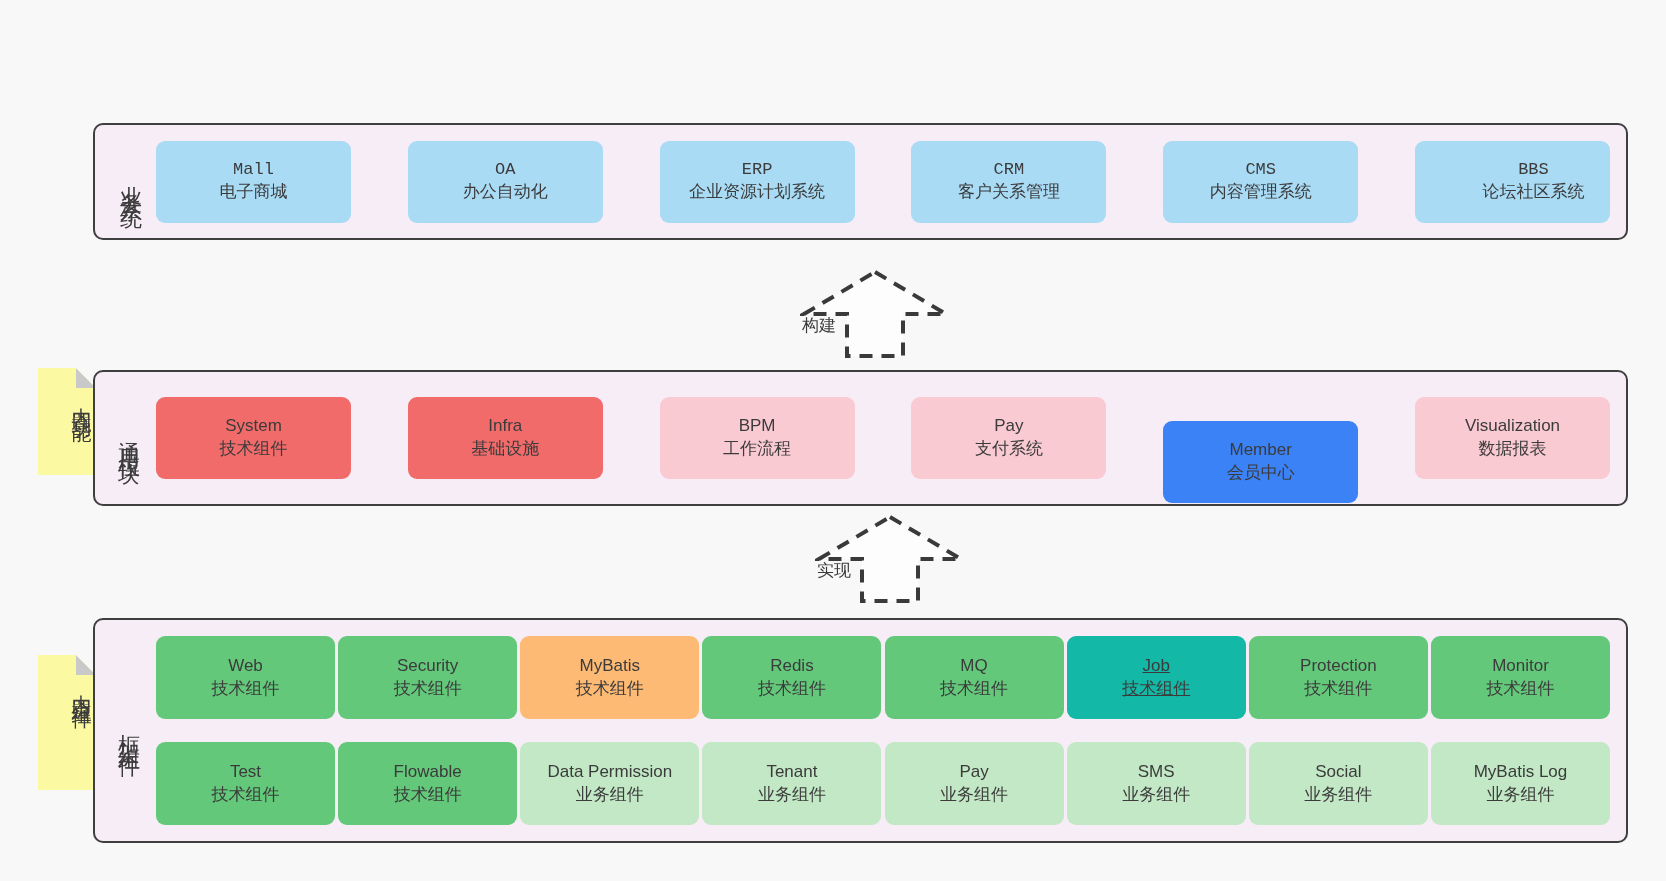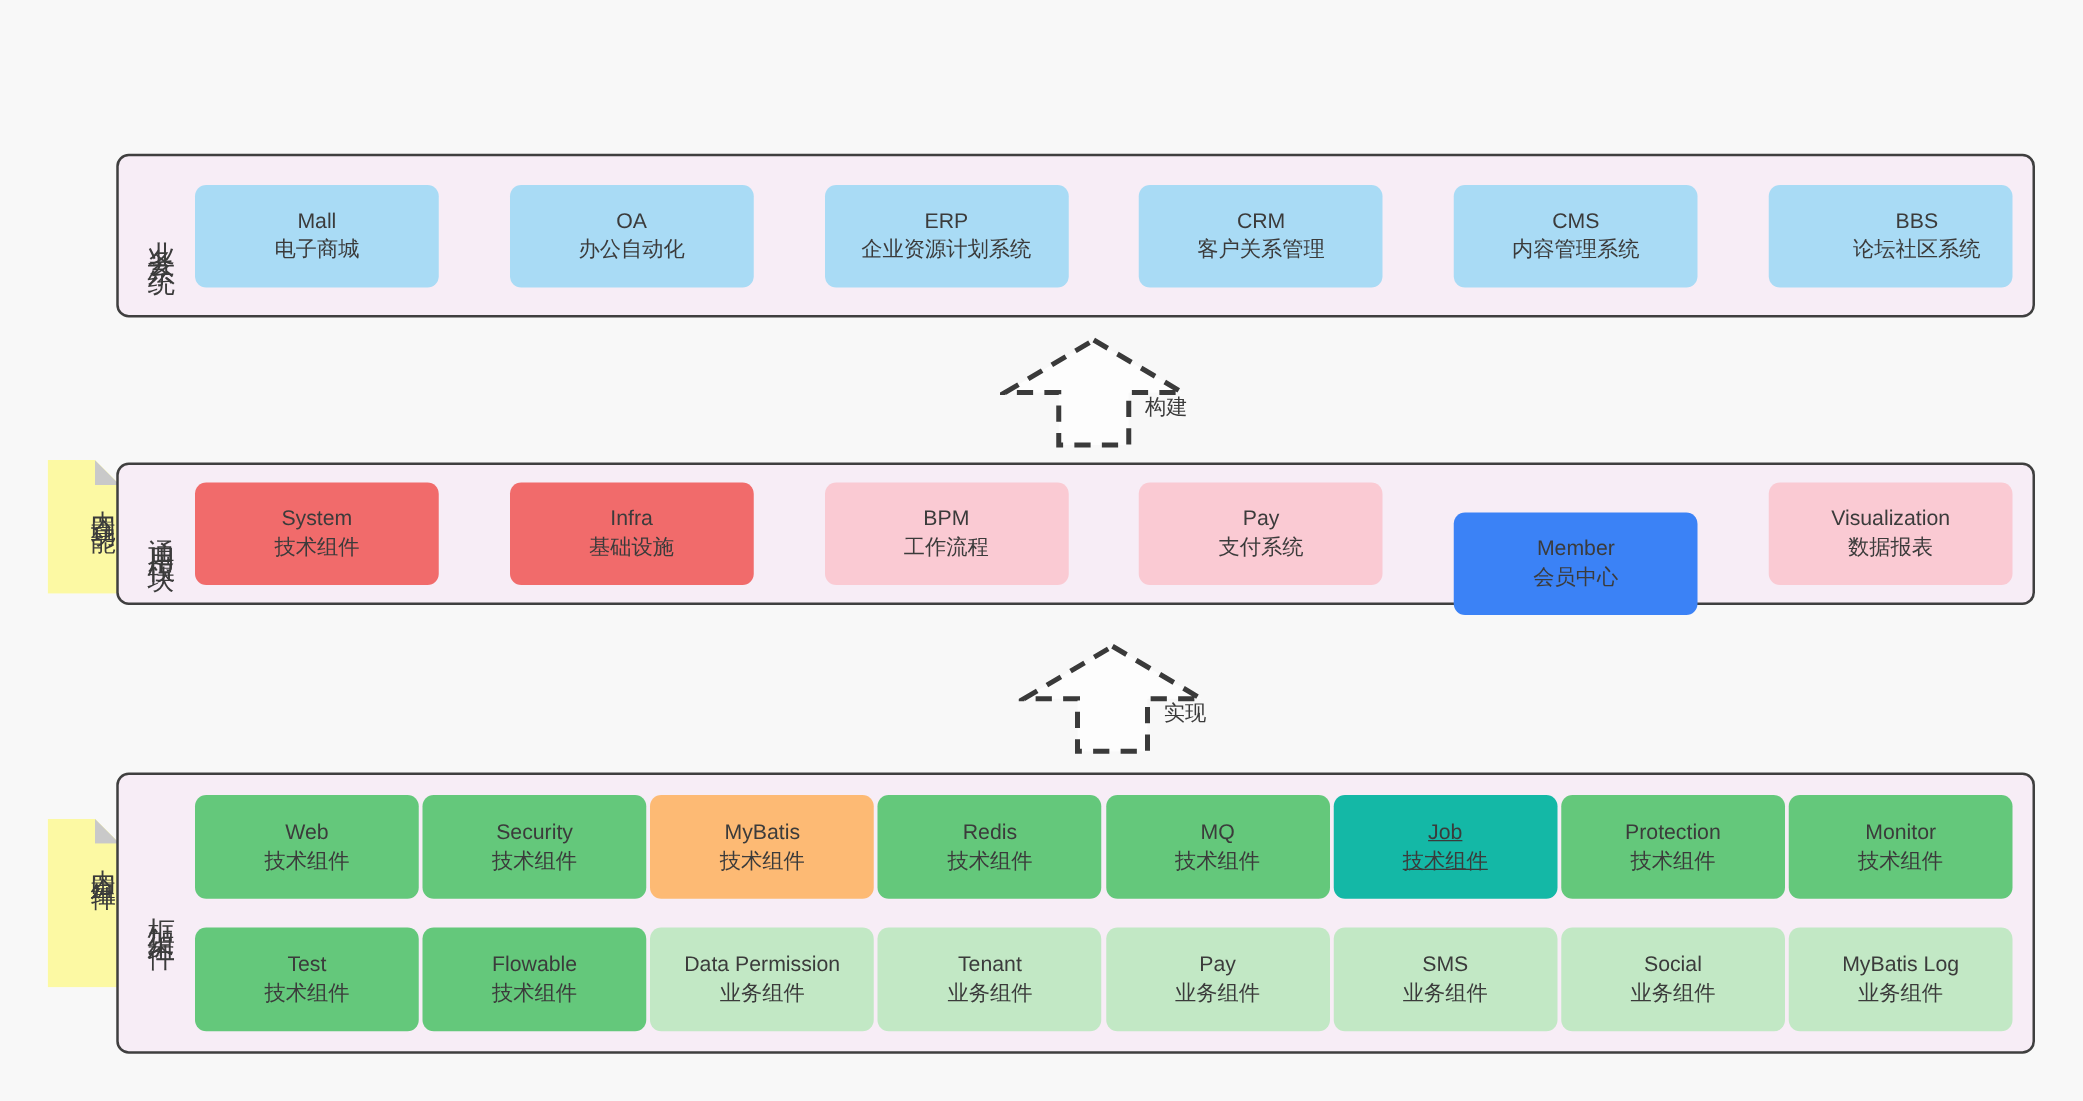--- a/index.html
+++ b/index.html
@@ -11,22 +11,22 @@
   }
   
   .layer{
     position:absolute;left:93px;width:1535px;box-sizing:border-box;
     background:var(--layer-bg,#f7edf6);
     border:2px solid var(--layer-border,#3f3f3f);
     border-radius:10px;
     display:flex;align-items:center;
     z-index:1;
   }
-  #layer-business{top:123px;height:131px;}
-  #layer-modules{top:370px;height:114px;}
+  #layer-business{top:123px;height:117px;font-family:Liberation Mono, monospace;}
+  #layer-modules{top:370px;height:136px;}
   #layer-components{top:618px;height:225px;}
 
   .v-label{
     writing-mode:vertical-rl;text-orientation:upright;
     font-size:22px;letter-spacing:7px;
     margin-left:13px;width:36px;text-align:center;
     flex:0 0 auto;white-space:nowrap;
   }
   .boxes-row{
     flex:1;display:flex;justify-content:space-between;align-items:center;
@@ -65,22 +65,22 @@
     font-size:20px;letter-spacing:5px;
     display:block;margin:24px auto 0;text-align:center;width:100%;
   }
 
   
   .block-arrow{position:absolute;width:150px;height:92px;z-index:2;}
   #arrow-build{left:800px;top:268px;}
   #arrow-implement{left:815px;top:513px;}
   .block-arrow svg{display:block;width:150px;height:92px;}
   .arrow-label{
-    position:absolute;left:13px;right:0;top:46px;
-    text-align:right;font-size:17px;
+    position:absolute;left:2px;right:0;top:46px;
+    text-align:left;font-size:17px;
   }
 </style>
 </head>
 <body style="background: rgb(248, 248, 248); color: rgb(59, 59, 59);">
 
 <div>
 
   <div class="note" id="note-modules">
     <span class="fold"></span>
     <span class="note-text">内置功能</span>

